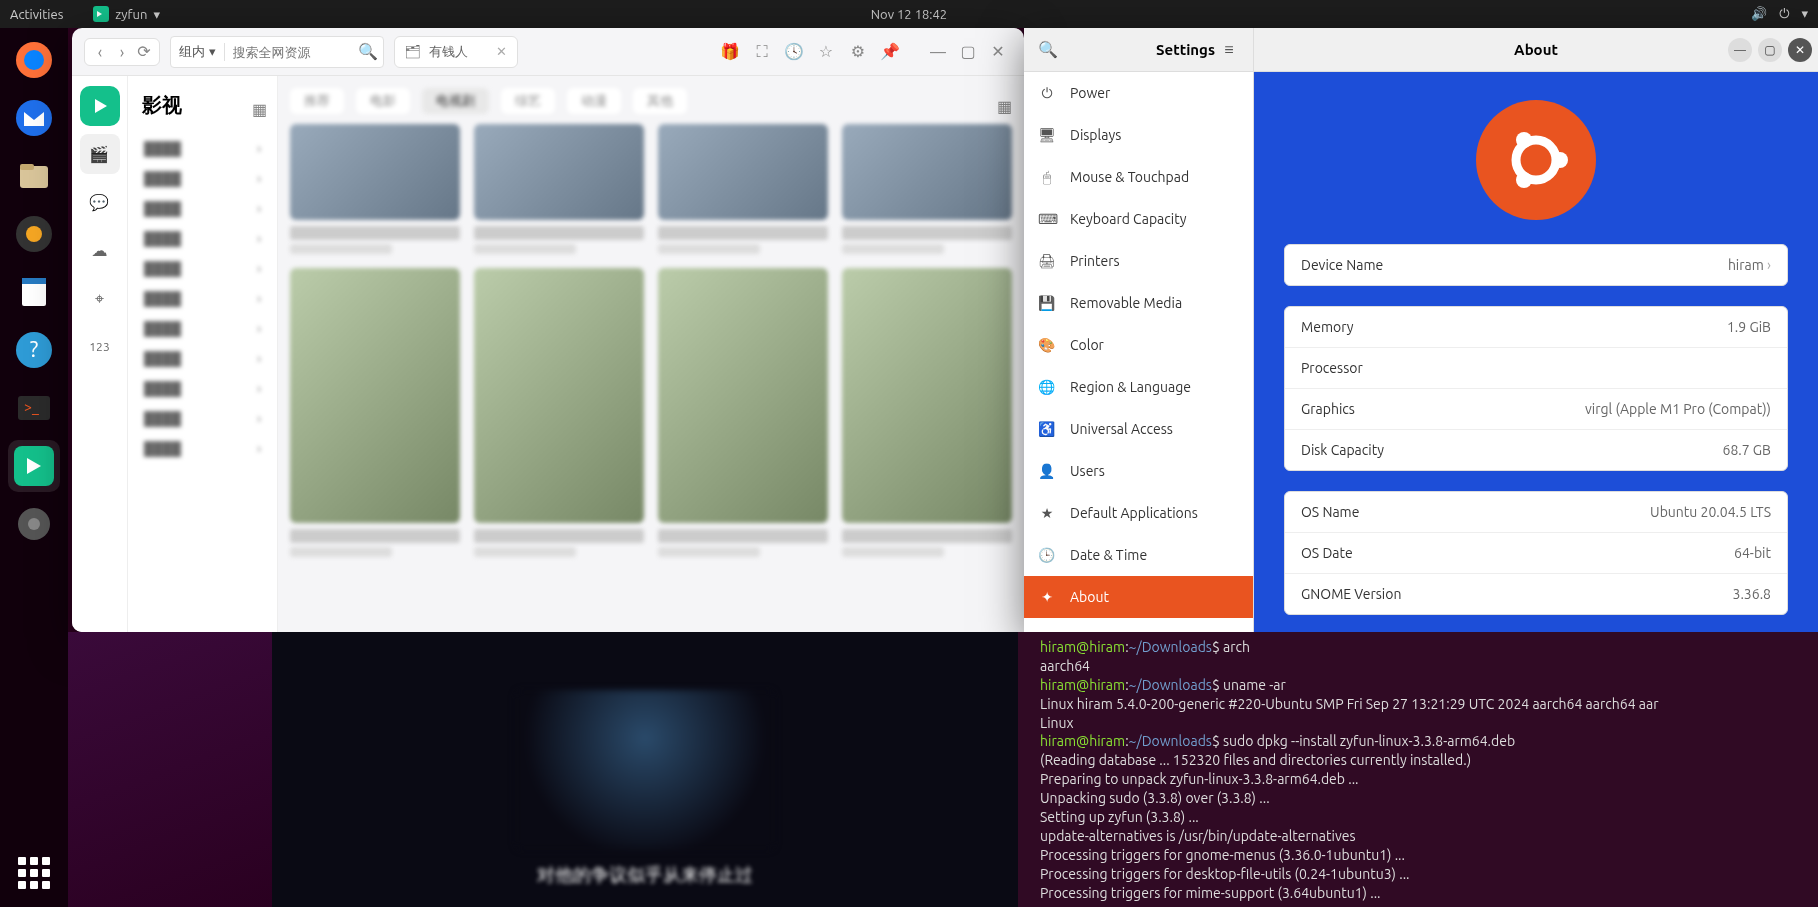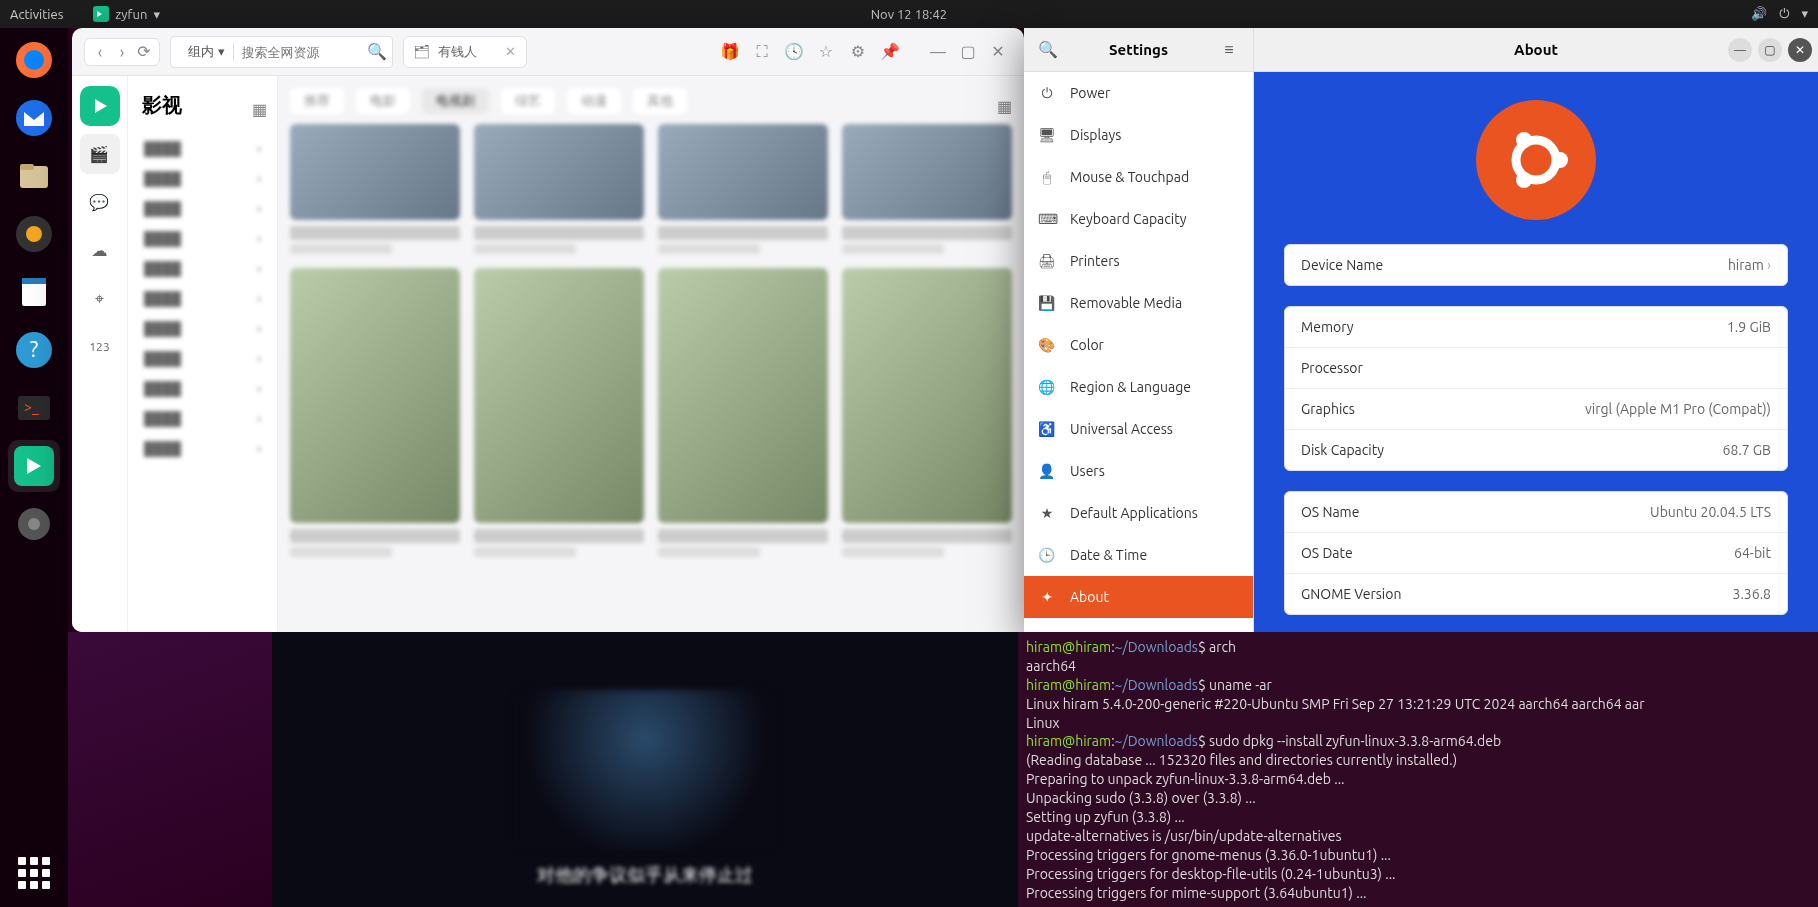--- a/index.html
+++ b/index.html
@@ -14,21 +14,21 @@
 .dock-item{width:52px;height:52px;border-radius:10px;display:flex;align-items:center;justify-content:center;}
 .dock-item svg{width:40px;height:40px;}
 .dock-item.active{background:rgba(255,255,255,.1);}
 .apps-btn{margin-top:auto;margin-bottom:14px;width:40px;height:40px;display:grid;grid-template-columns:repeat(3,8px);grid-template-rows:repeat(3,8px);gap:4px;justify-content:center;align-content:center;}
 .apps-btn span{background:#fff;border-radius:1px;}
 
 .zyfun{position:absolute;left:72px;top:28px;width:952px;height:604px;background:#f5f5f7;border-radius:10px;box-shadow:0 10px 40px rgba(0,0,0,.5);display:flex;flex-direction:column;}
 .zy-titlebar{height:48px;display:flex;align-items:center;padding:0 12px;gap:10px;border-bottom:1px solid #e5e5e5;}
 .zy-nav{display:flex;gap:4px;background:#fff;border:1px solid #e0e0e0;border-radius:6px;padding:4px 6px;}
 .zy-nav span{width:18px;height:18px;display:flex;align-items:center;justify-content:center;color:#888;}
-.zy-combo{display:flex;align-items:center;background:#fff;border:1px solid #e0e0e0;border-radius:4px;height:32px;padding-left:9px;}
+.zy-combo{display:flex;align-items:center;background:#fff;border:1px solid #e0e0e0;border-radius:4px;height:32px;}
 .zy-combo .sel{padding:0 8px;font-size:13px;color:#555;border-right:1px solid #e0e0e0;display:flex;align-items:center;gap:4px;}
 .zy-combo input{border:none;outline:none;padding:0 8px;font-size:13px;width:130px;}
 .zy-combo .si{width:28px;text-align:center;color:#aaa;}
 .zy-tab{background:#fff;border:1px solid #e0e0e0;border-radius:6px;height:32px;display:flex;align-items:center;padding:0 10px;font-size:13px;color:#666;gap:8px;}
 .zy-tab .cl{color:#aaa;margin-left:20px;}
 .zy-tools{margin-left:auto;display:flex;gap:4px;}
 .zy-tools span,.zy-winbtn{width:28px;height:28px;display:flex;align-items:center;justify-content:center;color:#888;border-radius:4px;}
 .zy-winbtns{display:flex;gap:2px;margin-left:10px;}
 .zy-body{flex:1;display:flex;overflow:hidden;}
 .zy-rail{width:56px;background:#fff;border-right:1px solid #eee;display:flex;flex-direction:column;align-items:center;padding-top:10px;gap:8px;border-radius:0 0 0 10px;}
@@ -45,41 +45,41 @@
 .zy-grid{display:grid;grid-template-columns:repeat(4,1fr);gap:14px;}
 .zy-card .thumb{aspect-ratio:16/9;border-radius:6px;background:linear-gradient(135deg,#9ab,#678);filter:blur(2px);}
 .zy-card.tall .thumb{aspect-ratio:2/3;background:linear-gradient(135deg,#bca,#786);}
 .zy-card .t1{height:14px;margin-top:6px;background:#ccc;border-radius:3px;filter:blur(2px);}
 .zy-card .t2{height:10px;margin-top:4px;width:60%;background:#ddd;border-radius:3px;filter:blur(2px);}
 
 .settings{position:absolute;right:0;top:28px;width:794px;height:604px;background:#fff;display:flex;box-shadow:0 10px 40px rgba(0,0,0,.5);}
 .set-side{width:230px;border-right:1px solid #ddd;display:flex;flex-direction:column;}
 .set-side-hdr{height:44px;border-bottom:1px solid #ddd;display:flex;align-items:center;padding:0 10px;background:#f0f0f0;}
 .set-side-hdr .ic{width:28px;text-align:center;color:#555;}
-.set-side-hdr .ttl{flex:1;text-align:center;font-weight:600;font-size:15px;}
+.set-side-hdr .ttl{flex:1;text-align:right;font-weight:600;font-size:15px;}
 .set-list{flex:1;overflow:auto;}
 .set-item{height:42px;display:flex;align-items:center;padding:0 14px;gap:14px;font-size:14px;color:#333;}
 .set-item.sel{background:#e95420;color:#fff;}
 .set-item .ic{width:18px;text-align:center;color:#555;}
 .set-item.sel .ic{color:#fff;}
 .set-main{flex:1;display:flex;flex-direction:column;}
 .set-main-hdr{height:44px;border-bottom:1px solid #ddd;background:#f0f0f0;display:flex;align-items:center;justify-content:center;position:relative;}
 .set-main-hdr .ttl{font-weight:600;font-size:15px;}
 .set-main-hdr .wbtns{position:absolute;right:6px;display:flex;gap:6px;}
 .set-main-hdr .wb{width:24px;height:24px;border-radius:12px;background:#ddd;display:flex;align-items:center;justify-content:center;font-size:12px;color:#444;}
 .set-main-hdr .wb.close{background:#555;color:#fff;}
 .set-content{flex:1;background:#1d4ed8;padding:20px 30px;overflow:auto;}
 .ubu-logo{width:120px;height:120px;border-radius:60px;background:#e95420;margin:8px auto 24px;display:flex;align-items:center;justify-content:center;}
 .panel{background:#fff;border:1px solid #ddd;border-radius:6px;margin-bottom:20px;}
 .row{display:flex;align-items:center;justify-content:space-between;padding:12px 16px;border-bottom:1px solid #eee;font-size:14px;}
 .row:last-child{border-bottom:none;}
 .row .k{color:#333;}
 .row .v{color:#666;}
 
-.term{position:absolute;left:1018px;top:632px;right:0;bottom:0;background:#300a24;color:#ddd;font-family:'Ubuntu Mono',monospace;font-size:14px;padding:6px 8px;overflow:hidden;line-height:1.35;}
+.term{position:absolute;left:1018px;top:632px;right:0;bottom:0;background:#300a24;color:#ddd;font-family:'Ubuntu Mono',monospace;font-size:14px;padding:6px 22px;overflow:hidden;line-height:1.35;}
 .term .pr{color:#8ae234;}
 .term .pth{color:#729fcf;}
 
 .video{position:absolute;left:272px;top:632px;width:746px;bottom:0;background:#0a0a14;display:flex;align-items:center;justify-content:center;}
 .video .sub{position:absolute;bottom:20px;color:#fff;font-size:18px;filter:blur(2px);}
 .video .c{width:260px;height:160px;background:radial-gradient(circle at 50% 30%,#2a4a6a,#0a0a14 70%);border-radius:8px;filter:blur(3px);}
 
 .purple{position:absolute;left:68px;top:632px;width:204px;bottom:0;background:linear-gradient(160deg,#3a0a3a,#2a0020);}
 </style>
 </head>

